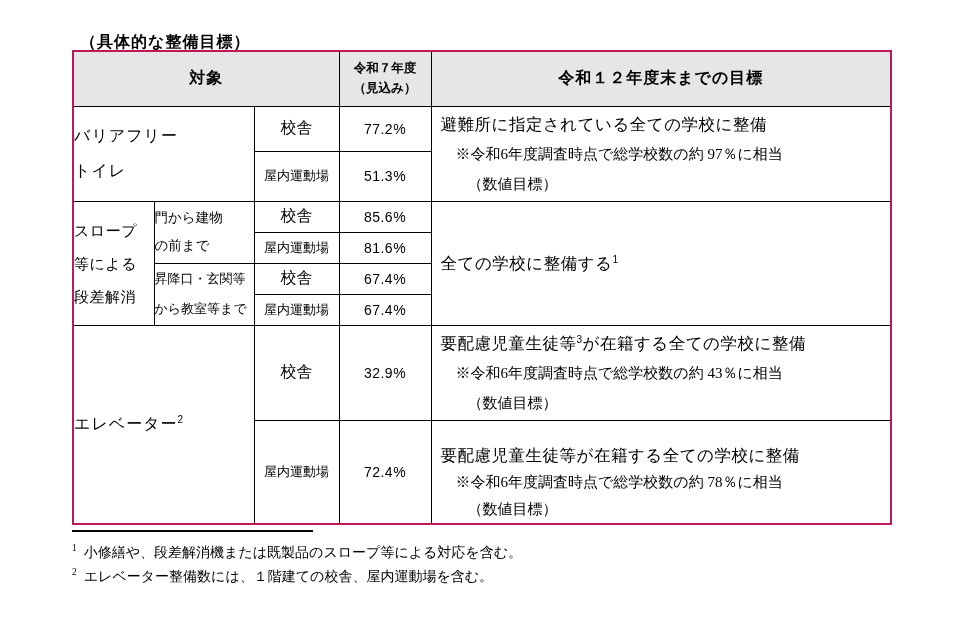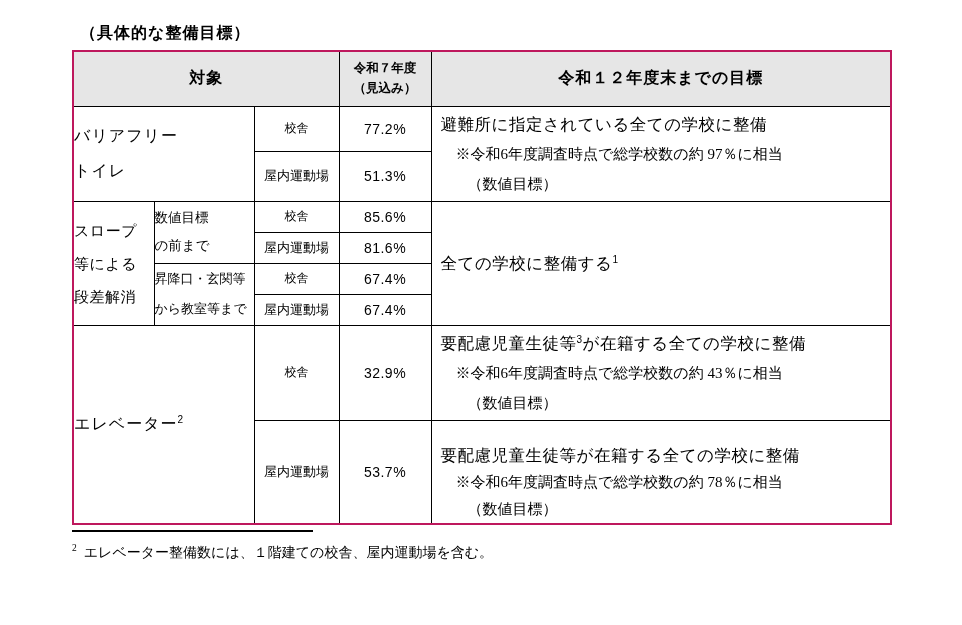--- a/index.html
+++ b/index.html
@@ -2,21 +2,21 @@
 <html><head>
 <meta charset="utf-8">
 <style>
   html,body{margin:0;padding:0;}
   body{
     width:962px;height:625px;background:#ffffff;position:relative;
     font-family:"Liberation Sans",sans-serif;color:#000;
     -webkit-font-smoothing:antialiased;
   }
   .page-title{
-    position:absolute;left:80px;top:23px;
+    position:absolute;left:80px;top:32px;
     font-size:16px;font-weight:bold;letter-spacing:1px;
   }
   table.targets{
     position:absolute;left:72px;top:50px;
     border-collapse:collapse;table-layout:fixed;
     border:2px solid #be185d;
   }
   table.targets th,table.targets td{
     border:1px solid #000;padding:0;vertical-align:middle;overflow:hidden;
   }
@@ -31,21 +31,21 @@
     text-align:center;border-bottom:2px solid #000;letter-spacing:1px;
   }
   th.hd-fy7{font-size:12.5px;line-height:1.55;letter-spacing:0;}
   td.cat{
     text-align:left;padding-left:10px;font-size:16px;line-height:2.15;
     letter-spacing:1px;
   }
   td.cat-slope{font-size:15px;line-height:2.2;padding-left:8px;letter-spacing:0.5px;}
   td.scope{text-align:left;padding-left:6px;font-size:13.5px;line-height:2.1;letter-spacing:0;}
   td.scope-sm{font-size:13px;line-height:2.35;}
-  td.fac{text-align:center;font-size:12px;}
+  td.fac{text-align:center;font-size:16px;}
   td.fac-sm{font-size:13px;}
   td.val{text-align:center;font-size:14px;letter-spacing:0.5px;}
   td.goal{text-align:left;margin-left:30px;}
   .goal-main{font-size:16.5px;padding-left:9px;line-height:30px;letter-spacing:0.5px;}
   .goal-note{font-family:"Liberation Serif","DejaVu Serif",serif;font-size:15px;padding-left:24px;line-height:30px;}
   .goal-note2{font-family:"Liberation Serif","DejaVu Serif",serif;font-size:15px;padding-left:36px;line-height:30px;}
   td.goal-tight .goal-main{line-height:27px;padding-top:21px;}
   td.goal-tight .goal-note{line-height:27px;}
   td.goal-tight .goal-note2{line-height:27px;}
   sup{font-size:10px;vertical-align:super;line-height:0;}
@@ -99,21 +99,21 @@
     <td class="val">51.3%</td>
   </tr>
 
   <tr class="r2">
     <td class="cat cat-slope" rowspan="4">
       <div>スロープ</div>
       <div>等による</div>
       <div>段差解消</div>
     </td>
     <td class="scope" rowspan="2">
-      <div>数値目標</div>
+      <div>門から建物</div>
       <div>の前まで</div>
     </td>
     <td class="fac">校舎</td>
     <td class="val">85.6%</td>
     <td class="goal" rowspan="4">
       <div class="goal-main"><span>全ての学校に整備する</span><sup>1</sup></div>
     </td>
   </tr>
   <tr class="r2">
     <td class="fac fac-sm">屋内運動場</td>
@@ -139,26 +139,27 @@
     <td class="fac">校舎</td>
     <td class="val">32.9%</td>
     <td class="goal">
       <div class="goal-main"><span>要配慮児童生徒等</span><sup>3</sup><span>が在籍する全ての学校に整備</span></div>
       <div class="goal-note">※令和6年度調査時点で総学校数の約 43％に相当</div>
       <div class="goal-note2">（数値目標）</div>
     </td>
   </tr>
   <tr class="r3b">
     <td class="fac fac-sm">屋内運動場</td>
-    <td class="val">53.7%</td>
+    <td class="val">72.4%</td>
     <td class="goal goal-tight">
       <div class="goal-main"><span>要配慮児童生徒等が在籍する全ての学校に整備</span><sup></sup><span></span></div>
       <div class="goal-note">※令和6年度調査時点で総学校数の約 78％に相当</div>
       <div class="goal-note2">（数値目標）</div>
     </td>
   </tr>
 </tbody>
   </table>
 
 <div class="footnotes">
   <div class="fn-rule"></div>
+  <div class="fn"><sup>1</sup><span>小修繕や、段差解消機または既製品のスロープ等による対応を含む。</span></div>
   <div class="fn"><sup>2</sup><span>エレベーター整備数には、１階建ての校舎、屋内運動場を含む。</span></div>
 </div>
 
 </body></html>

